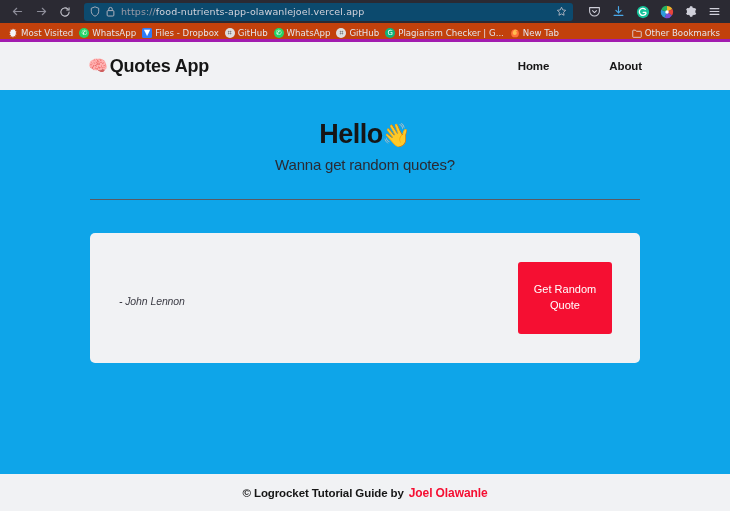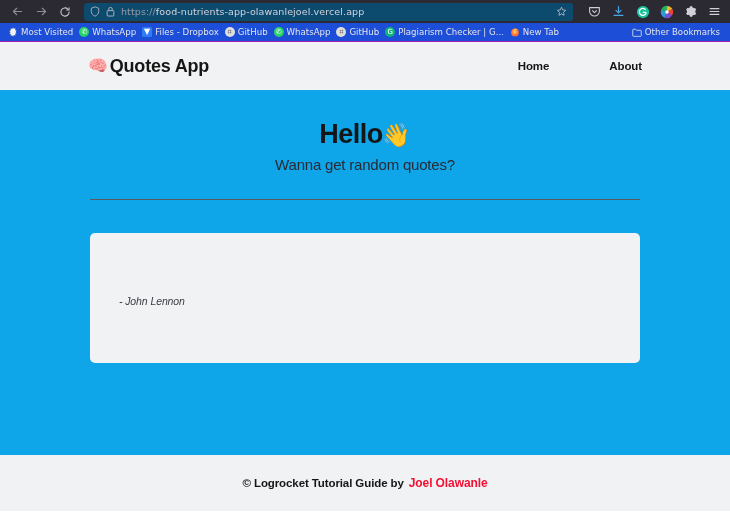--- a/index.html
+++ b/index.html
@@ -92,27 +92,27 @@
   .ticon {
     width: 15px; height: 15px;
     display: flex; align-items: center; justify-content: center;
     color: #d0d0da;
     flex: 0 0 auto;
   }
 
   
   .bookmarks {
     height: 19px;
-    background: #1d4ed8;
-    display: flex;
-    align-items: center;
+    background: #c2410c;
+    display: flex;
+    align-items: flex-end;
     padding: 0 6px;
     font-size: 8.6px;
     color: #e4e4ea;
-    border-bottom: 1px solid #a21caf;
+    border-bottom: 3px solid #a21caf;
     font-family: "DejaVu Sans", sans-serif;
   }
   .bm {
     display: flex;
     align-items: center;
     gap: 3px;
     padding: 1px 4px 1px 2px;
     white-space: nowrap;
     border-radius: 2px;
   }
@@ -252,21 +252,21 @@
     cursor: pointer;
     display: flex;
     align-items: center;
     justify-content: center;
     text-align: center;
     flex: 0 0 auto;
   }
 
   
   .site-footer {
-    height: 56px;
+    height: 37px;
     background: #f1f2f4;
     display: flex;
     align-items: center;
     justify-content: center;
     flex: 0 0 auto;
     gap: 5px;
   }
   .footer-text {
     font-size: 11.5px;
     font-weight: bold;
@@ -457,20 +457,21 @@
       <h1 class="hero-title"><span>Hello</span><span class="hero-emoji">👋</span></h1>
       <p class="hero-sub">Wanna get random quotes?</p>
     </section>
 
     <hr class="divider">
 
     <section class="quote-card">
       <div class="quote-block">
         <p class="quote-author">- John Lennon</p>
       </div>
+      <button class="get-quote-btn">Get Random Quote</button>
     </section>
 
   </main>
 
   <footer class="site-footer">
     <span class="footer-text">© Logrocket Tutorial Guide by</span>
     <a class="footer-author" href="#">Joel Olawanle</a>
   </footer>
 
 </div>

